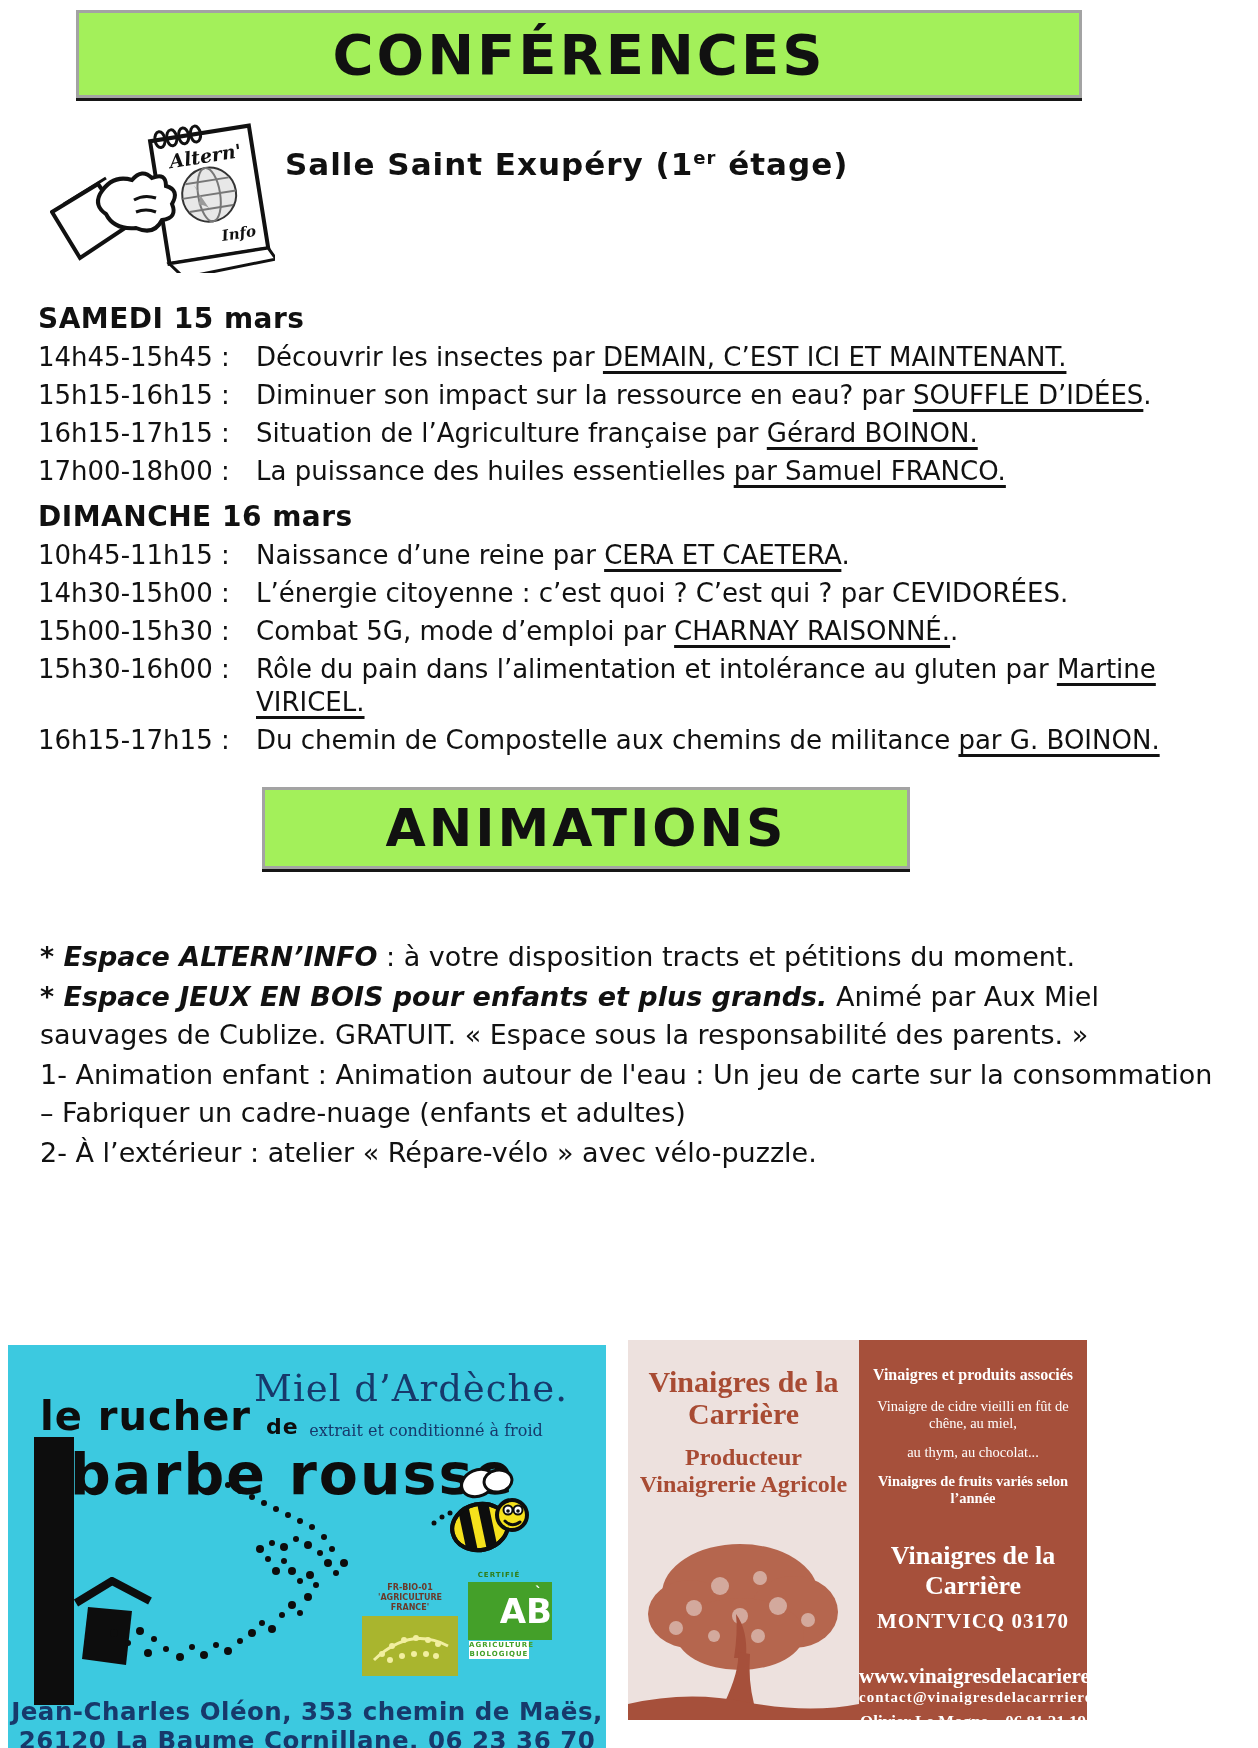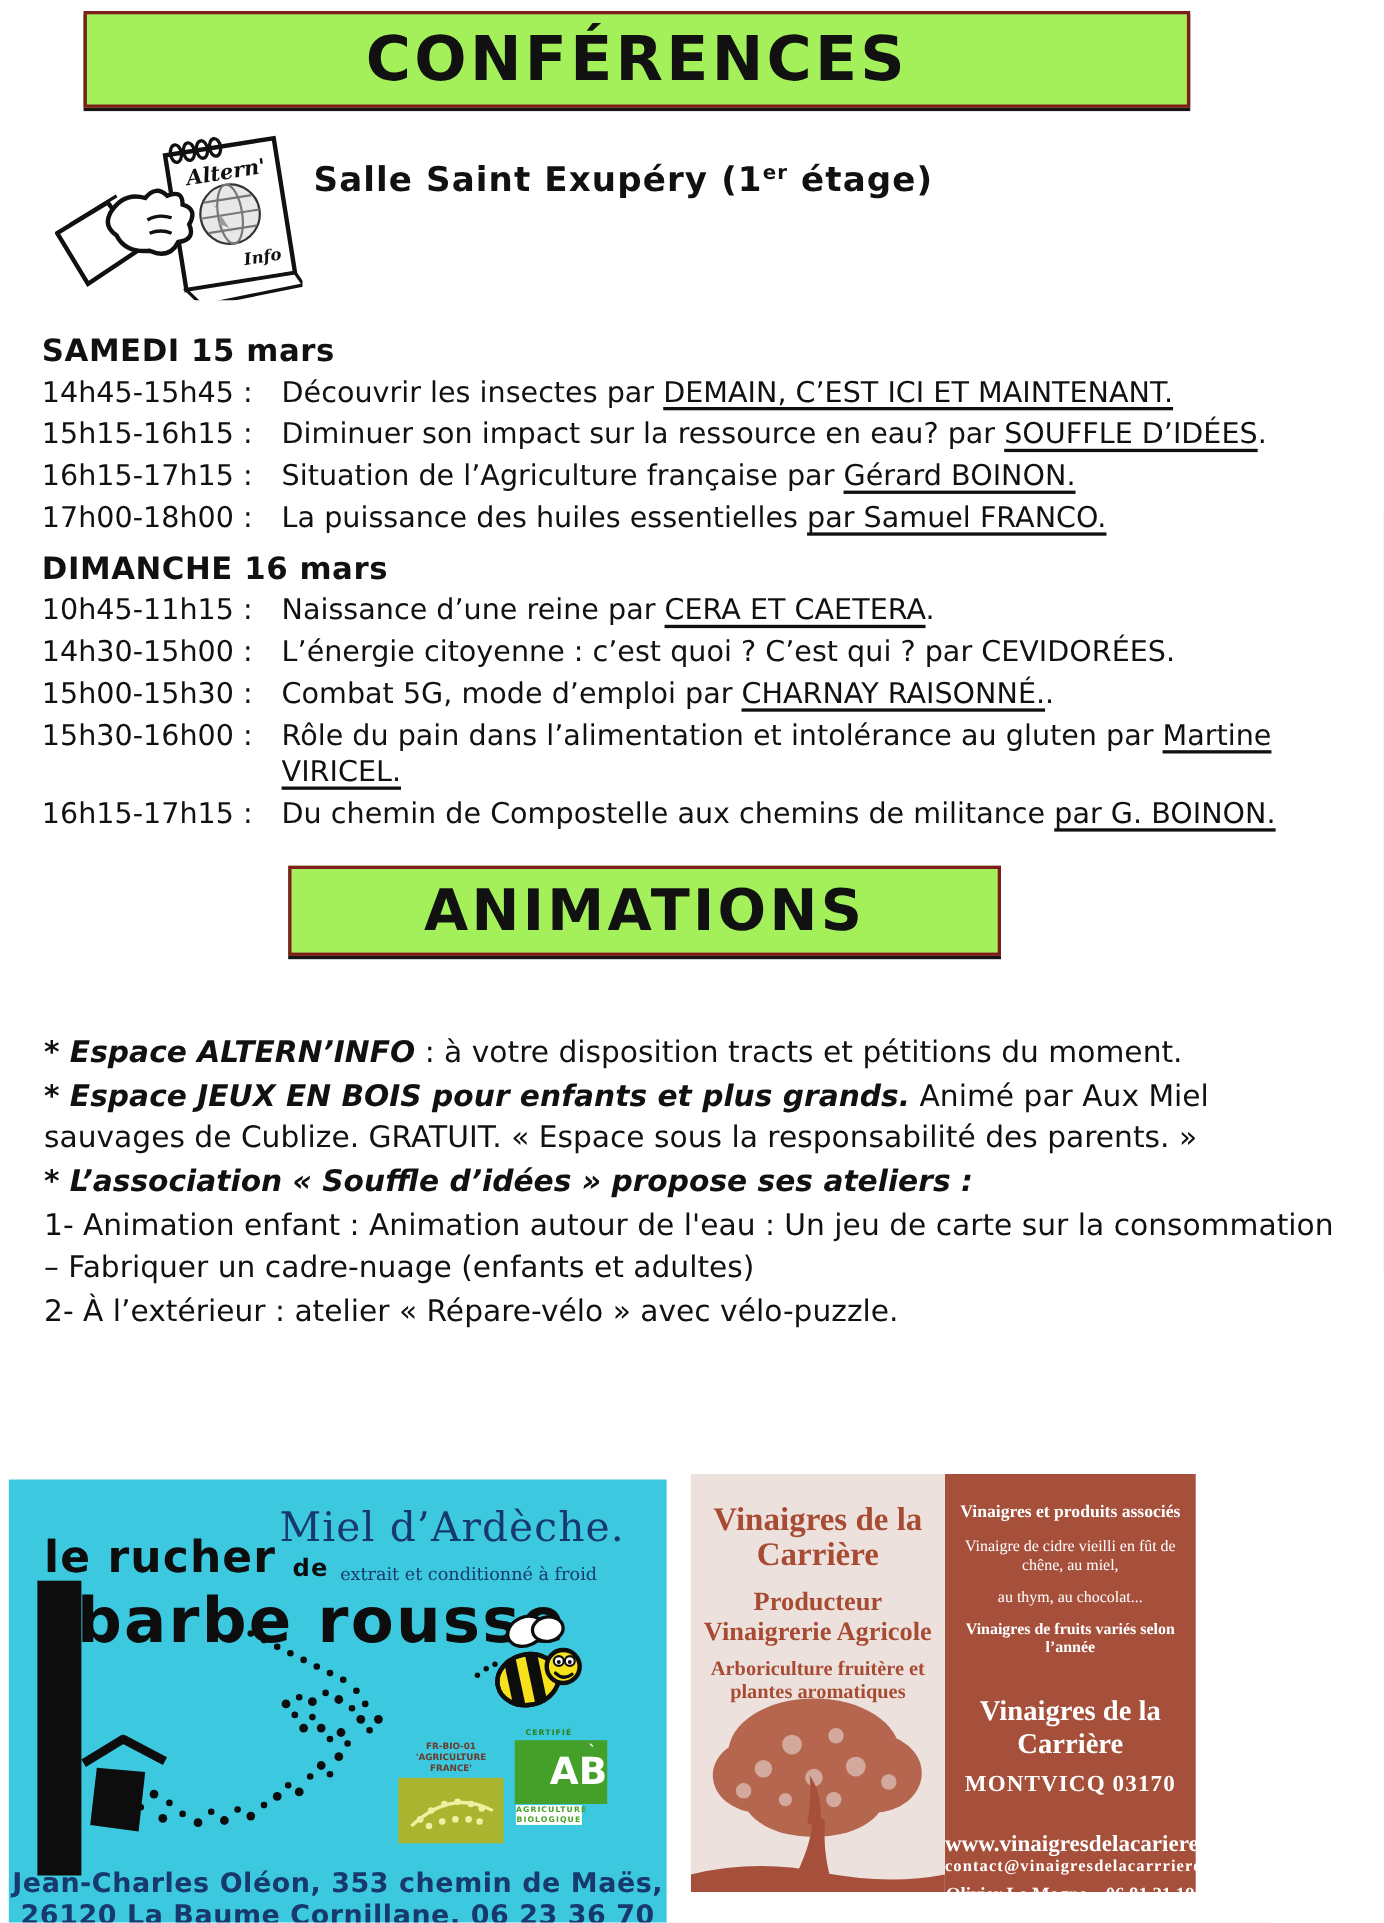--- a/index.html
+++ b/index.html
@@ -1,19 +1,19 @@
 <!DOCTYPE html>
 <html><head>
 <meta charset="utf-8">
 <style>
   html,body{margin:0;padding:0;background:#e8e8e8;}
   .page{position:relative;width:1258px;height:1748px;background:#ffffff;margin:0 auto;
         font-family:"DejaVu Sans",sans-serif;color:#111;overflow:hidden;}
   
-  .band{position:absolute;background:#A3F05A;border:3px solid #7f1d1d;box-shadow:0 3px 0 #161616;
+  .band{position:absolute;background:#A3F05A;border:3px solid #a3a3a3;box-shadow:0 3px 0 #161616;
         display:flex;align-items:center;justify-content:center;font-weight:bold;letter-spacing:3px;}
   .band.conf{left:76px;top:10px;width:1000px;height:82px;font-size:56px;}
   .band.anim{left:262px;top:787px;width:642px;height:76px;font-size:52px;}
   
   .venue{position:absolute;left:285px;top:146px;font-size:31px;font-weight:bold;letter-spacing:1px;}
   .venue sup{font-size:18px;}
   
   .flyer{position:absolute;left:50px;top:108px;width:225px;height:165px;}
   
   .sched{position:absolute;left:38px;top:300px;width:1192px;font-size:26px;line-height:33px;}
@@ -157,21 +157,20 @@
     </div>
   </div>
 
   <div class="band anim">
     <span>ANIMATIONS</span>
   </div>
 
   <div class="paras">
     <p><span class="bi">* Espace  ALTERN’INFO</span><span> : à votre disposition tracts et pétitions du moment.</span></p>
     <p><span class="bi">* Espace JEUX EN BOIS pour enfants et plus grands.</span><span> Animé par Aux Miel sauvages de Cublize. GRATUIT. « Espace sous la responsabilité des parents. »</span></p>
-    <p><span class="bi">* L’association « Souffle d’idées » propose ses ateliers :</span><span></span></p>
     <p><span class="bi"></span><span>1- Animation enfant : Animation autour de l'eau : Un jeu de carte sur la consommation – Fabriquer un cadre-nuage (enfants et adultes)</span></p>
     <p><span class="bi"></span><span>2- À l’extérieur : atelier « Répare-vélo » avec vélo-puzzle.</span></p>
   </div>
 
   <div class="ad-rucher">
     <div class="miel">Miel d’Ardèche.</div>
     <div class="miel-sub">extrait et conditionné à froid</div>
 
     <div class="rucher1">
       <span>le rucher</span>
@@ -307,21 +306,20 @@
       </div>
     </div>
 
     <div class="rucher-contact">Jean-Charles Oléon,  353 chemin de Maës,  26120 La Baume Cornillane,  06 23 36 70 50</div>
   </div>
 
   <div class="ad-vin">
     <div class="vin-left">
       <div class="vin-title">Vinaigres de la Carrière</div>
       <div class="vin-sub1">Producteur Vinaigrerie Agricole</div>
-      <div class="vin-sub2">Arboriculture fruitère et plantes aromatiques</div>
       <div class="tree">
         <svg width="231" height="212" viewBox="0 0 231 212">
           <g fill="#B0593F" opacity="0.9">
             <ellipse cx="112" cy="86" rx="78" ry="50"></ellipse>
             <ellipse cx="62" cy="106" rx="42" ry="34"></ellipse>
             <ellipse cx="166" cy="104" rx="44" ry="36"></ellipse>
             <ellipse cx="112" cy="126" rx="64" ry="36"></ellipse>
           </g>
           <g fill="#EDE1DE" opacity="0.55">
             <circle cx="92" cy="78" r="9"></circle>

